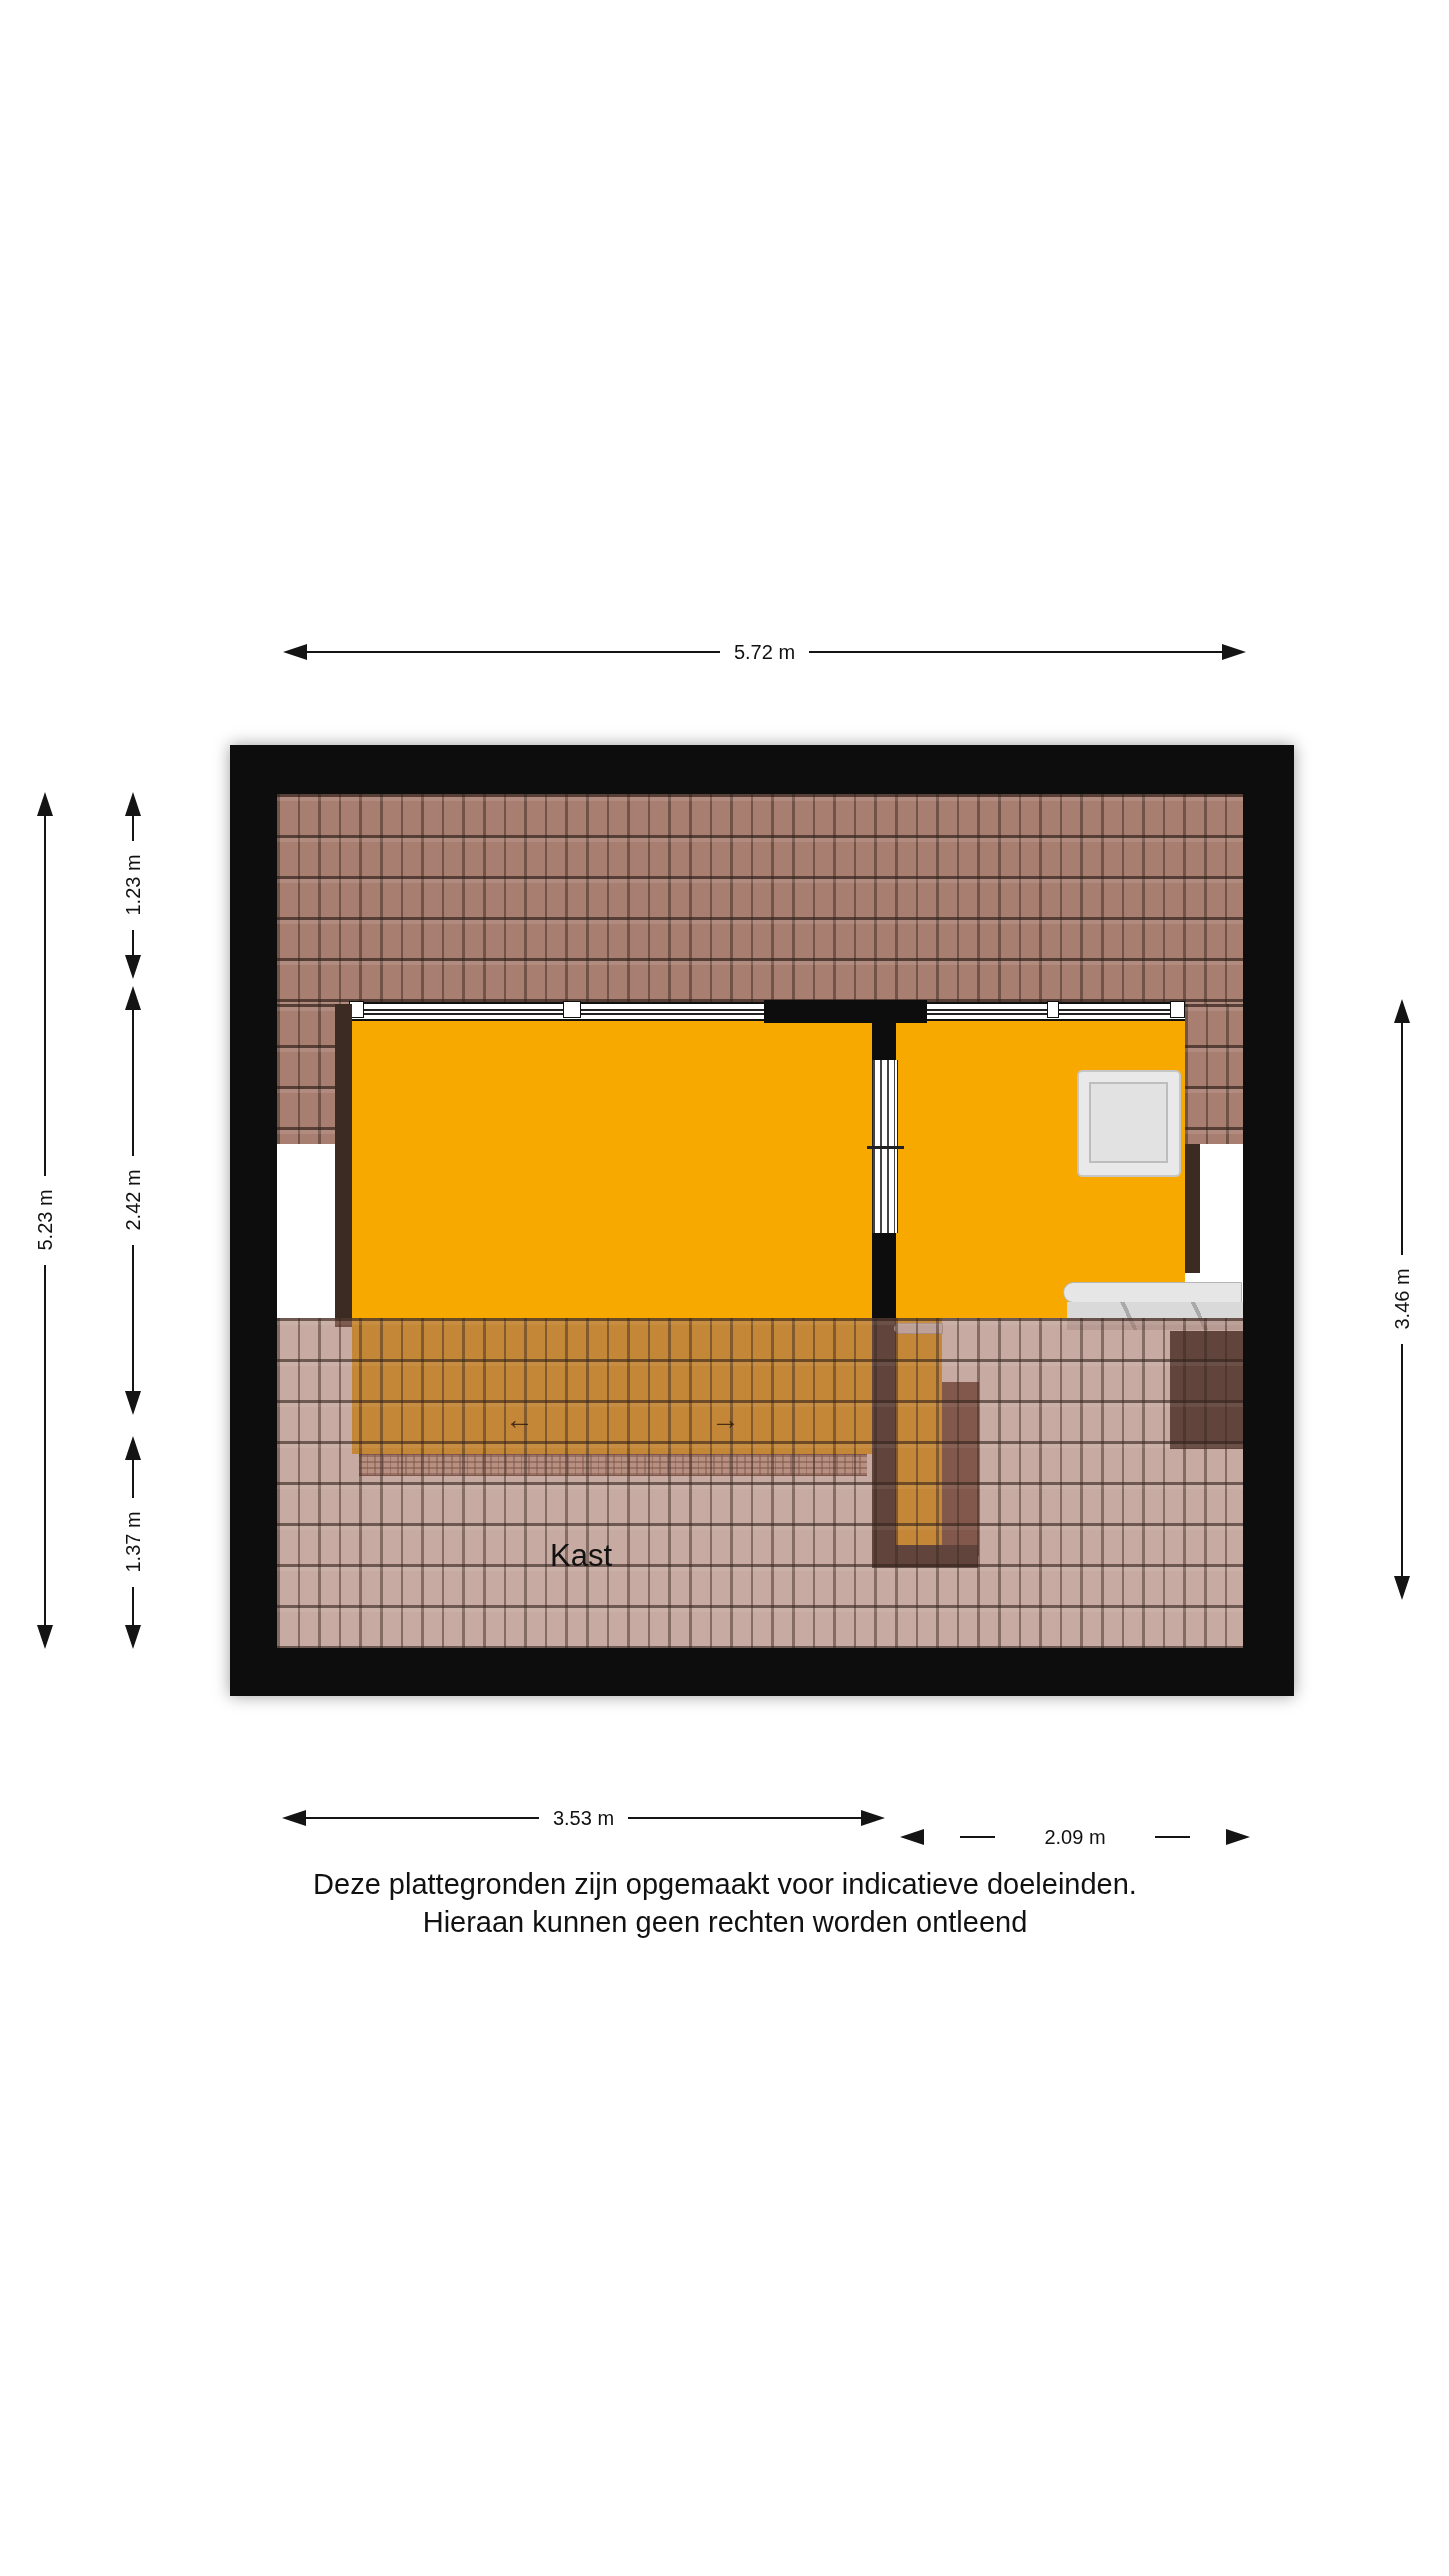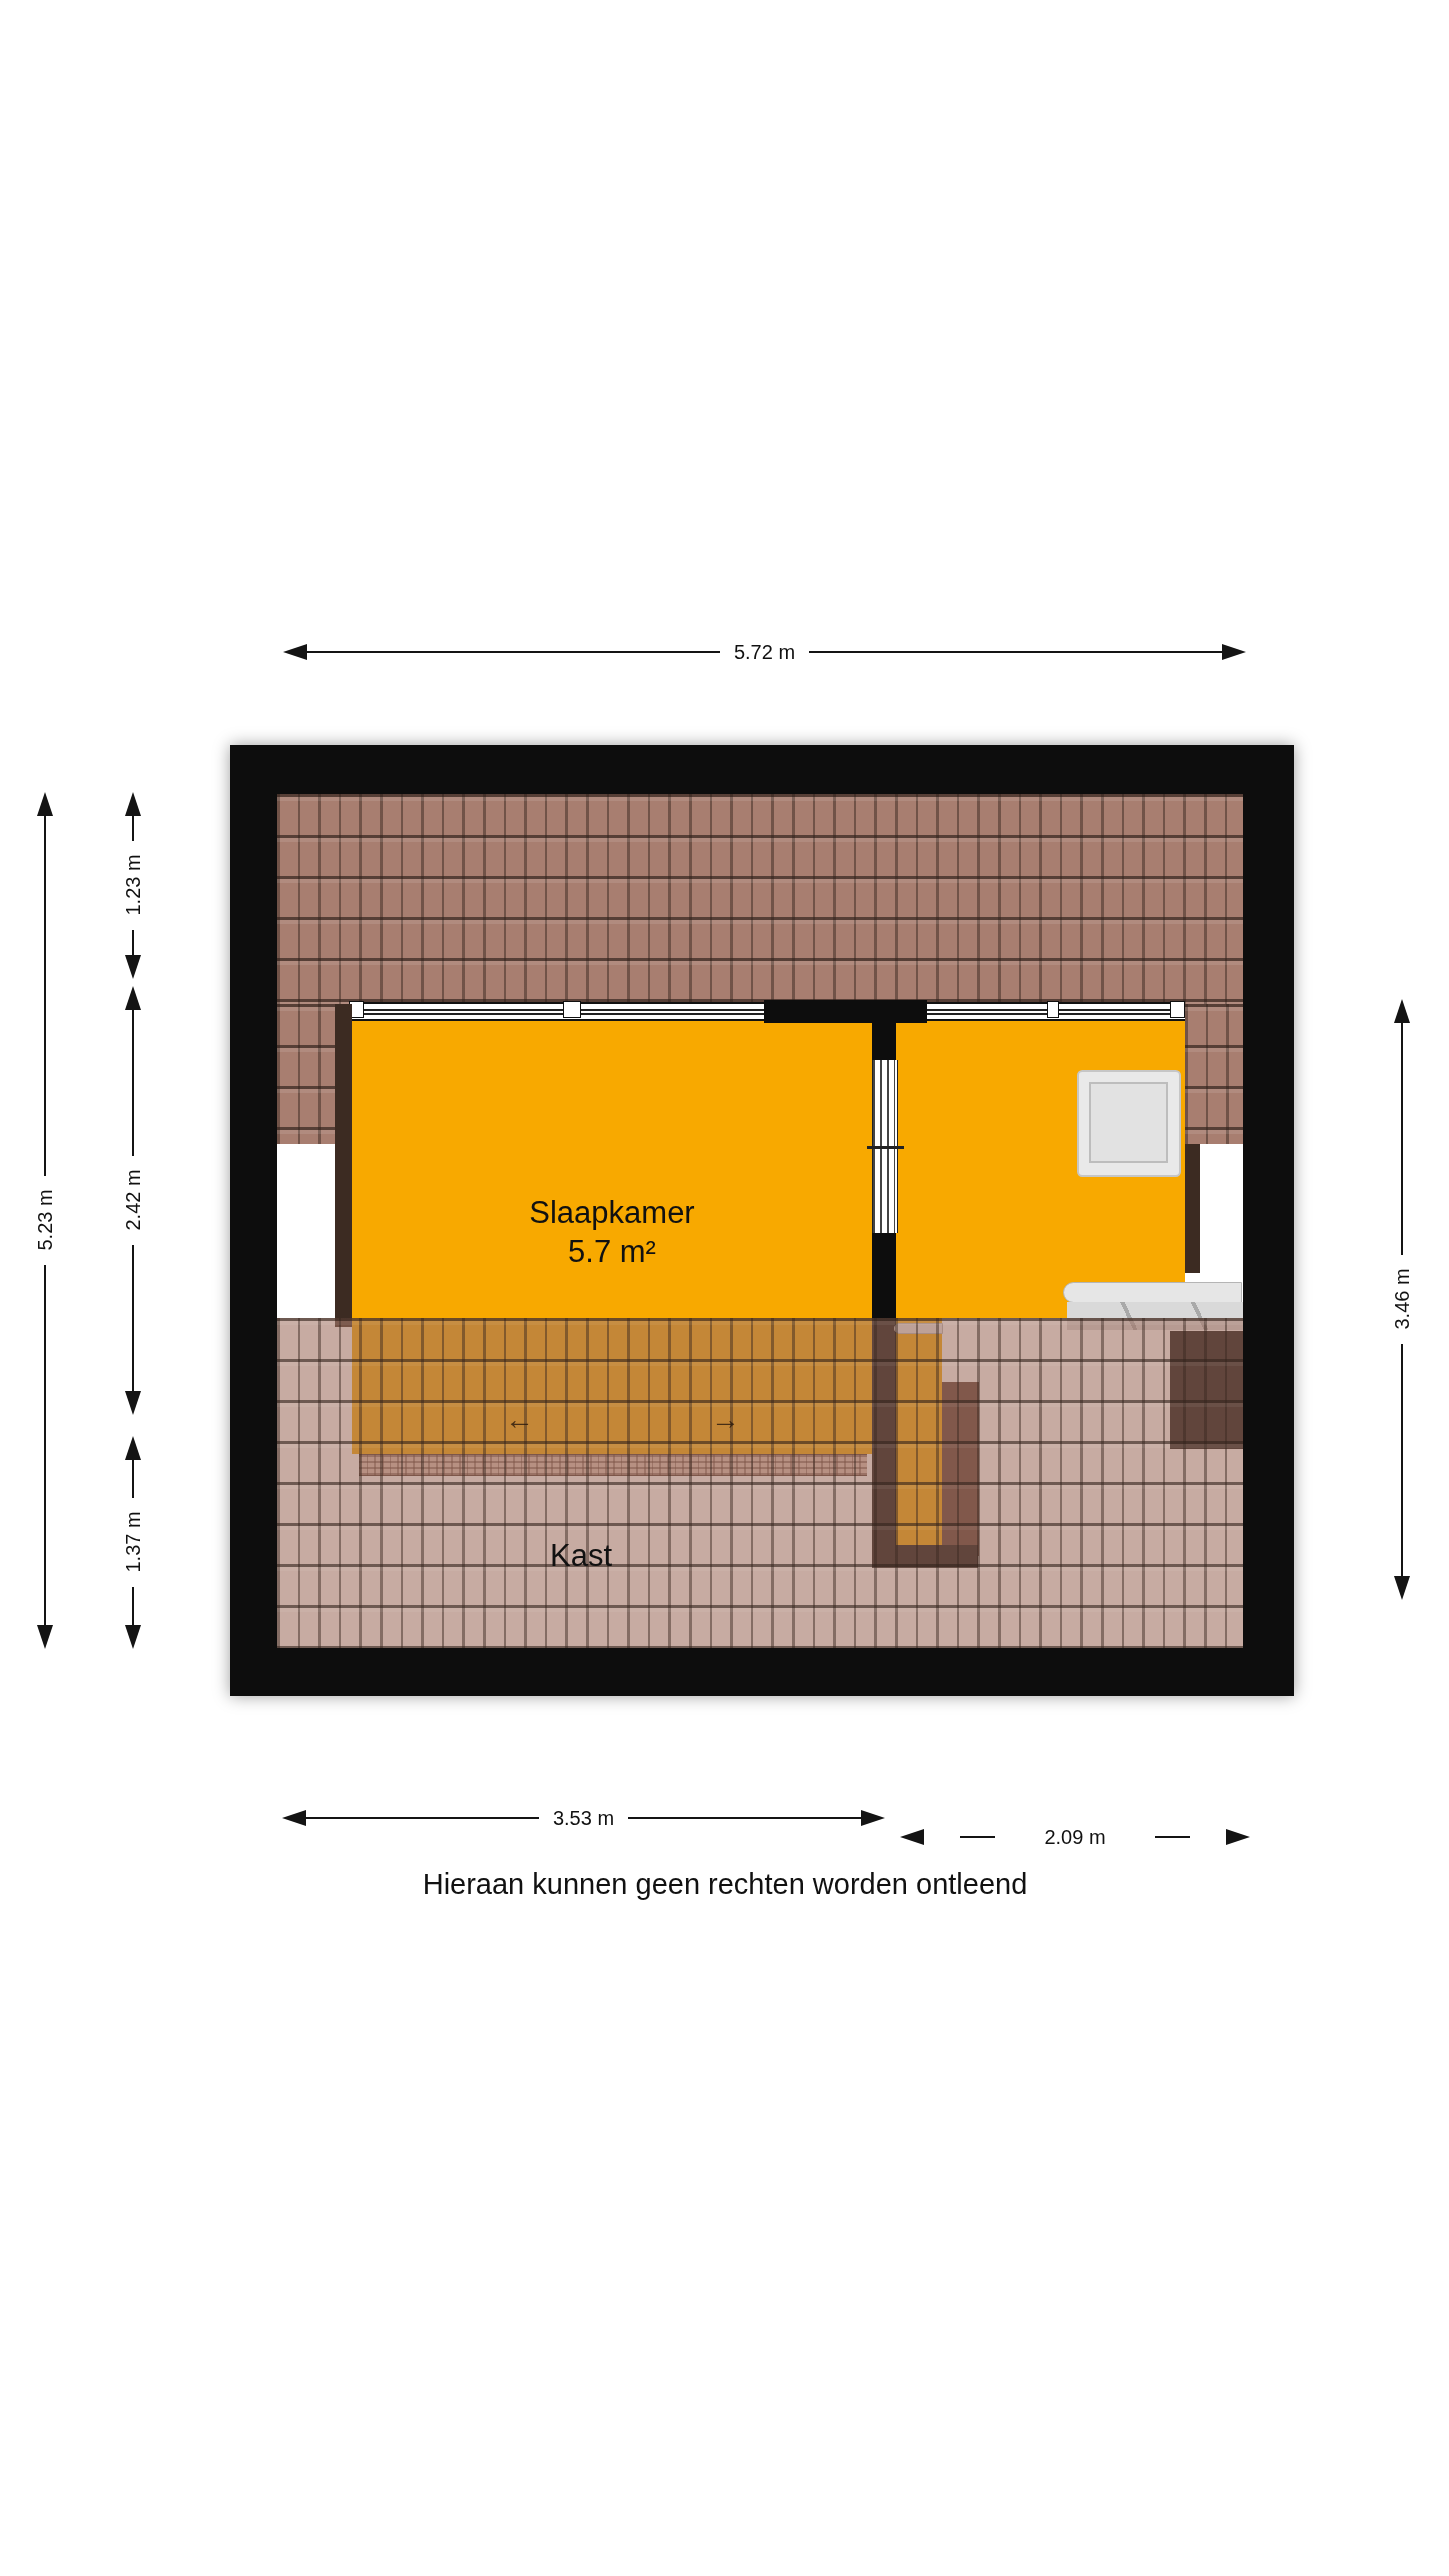--- a/index.html
+++ b/index.html
@@ -155,24 +155,20 @@
       <div class="abs landing" style="left:786px;top:488px;width:177px;height:19px;"></div>
       <div class="abs steps" style="left:790px;top:508px;width:176px;height:28px;"></div>
       <div class="abs landing" style="left:617px;top:529px;width:47px;height:8.6px;"></div>
       <div class="abs wall" style="left:893px;top:537px;width:73px;height:118px;"></div>
 
       <div class="abs tilesOverlay" style="left:0;top:524px;width:966px;height:331px;"></div>
 
       <div class="abs slidearrow" style="left:204px;top:611px;width:77px;text-align:center;">←</div>
       <div class="abs slidearrow" style="left:410px;top:611px;width:77px;text-align:center;">→</div>
 
-      <div class="abs roomlbl" style="left:206px;top:399px;width:258px;">
-        <div>Slaapkamer</div>
-        <div>5.7 m²</div>
-      </div>
       <div class="abs kastlbl" style="left:218px;top:744px;width:172px;">Kast</div>
 
     </div>
   </div>
 
   <div class="abs hdim" style="left:282px;top:1801px;width:603px;height:34px;">
     <div class="ah ah-l"></div>
     <div class="ln"></div>
     <div class="dlbl">3.53 m</div>
     <div class="ln"></div>
@@ -180,17 +176,18 @@
   </div>
   <div class="abs hdim" style="left:900px;top:1820px;width:350px;height:34px;gap:36px;">
     <div class="ah ah-l"></div>
     <div class="ln"></div>
     <div class="dlbl">2.09 m</div>
     <div class="ln"></div>
     <div class="ah ah-r"></div>
   </div>
 
   <div class="abs disclaimer" style="left:124px;top:1865px;width:1202px;">
+    <div>Deze plattegronden zijn opgemaakt voor indicatieve doeleinden.</div>
     <div>Hieraan kunnen geen rechten worden ontleend</div>
   </div>
 
 </div>
 
 
 </body></html>

